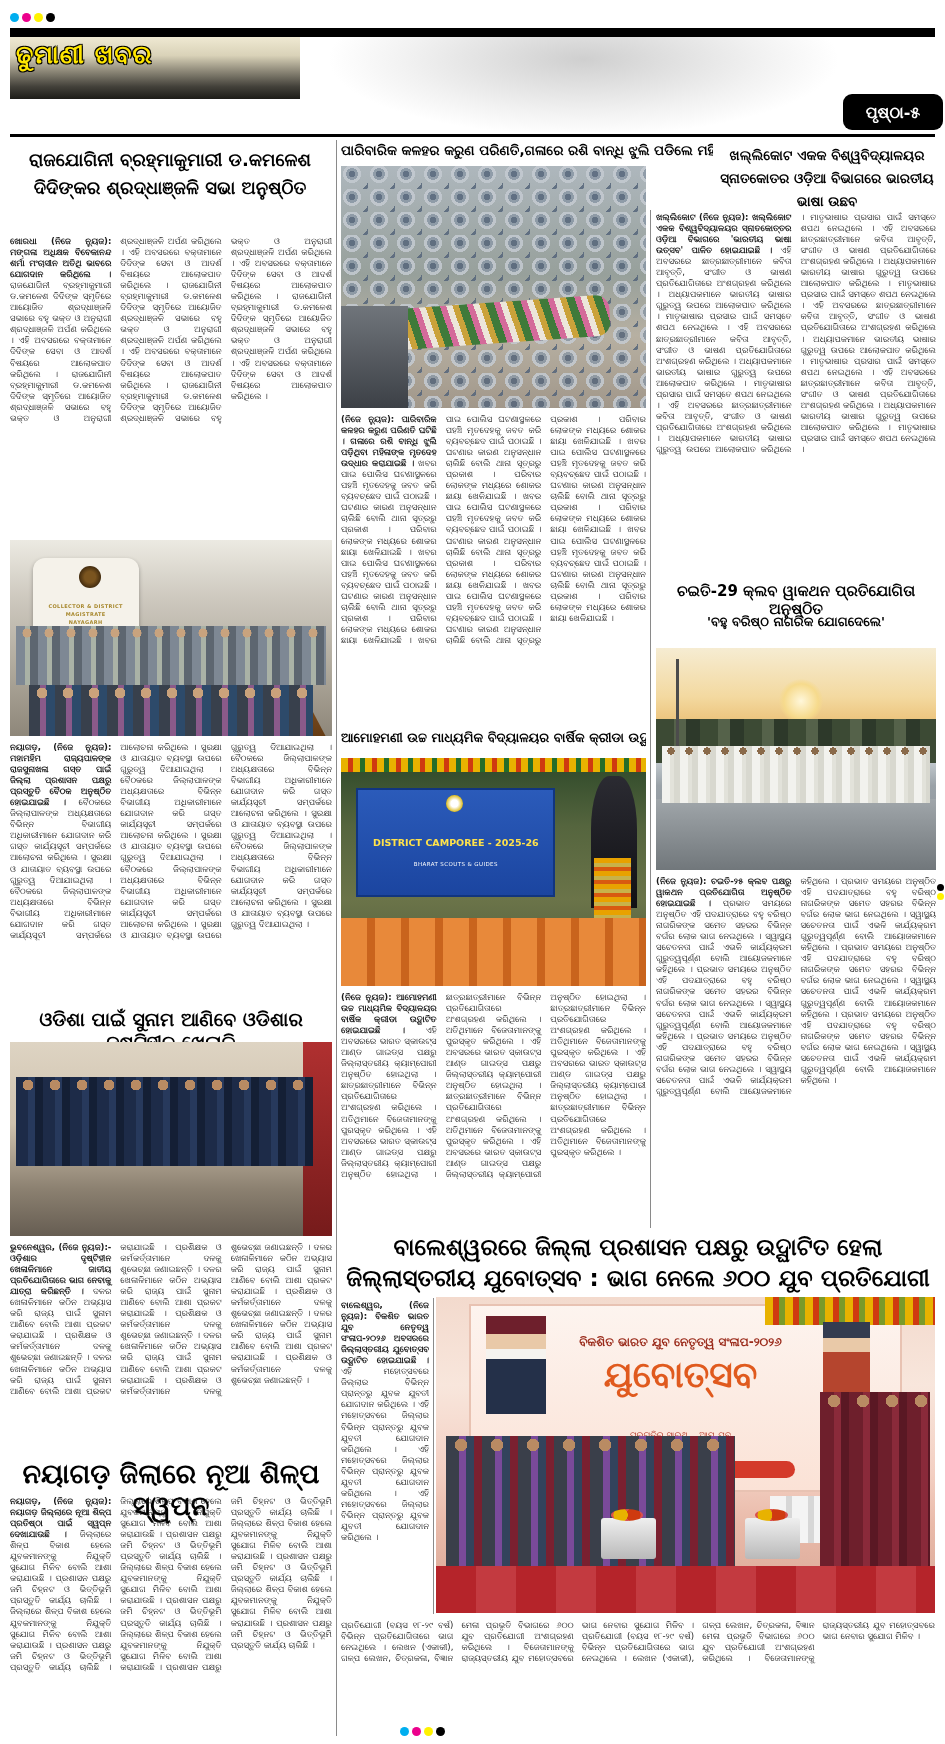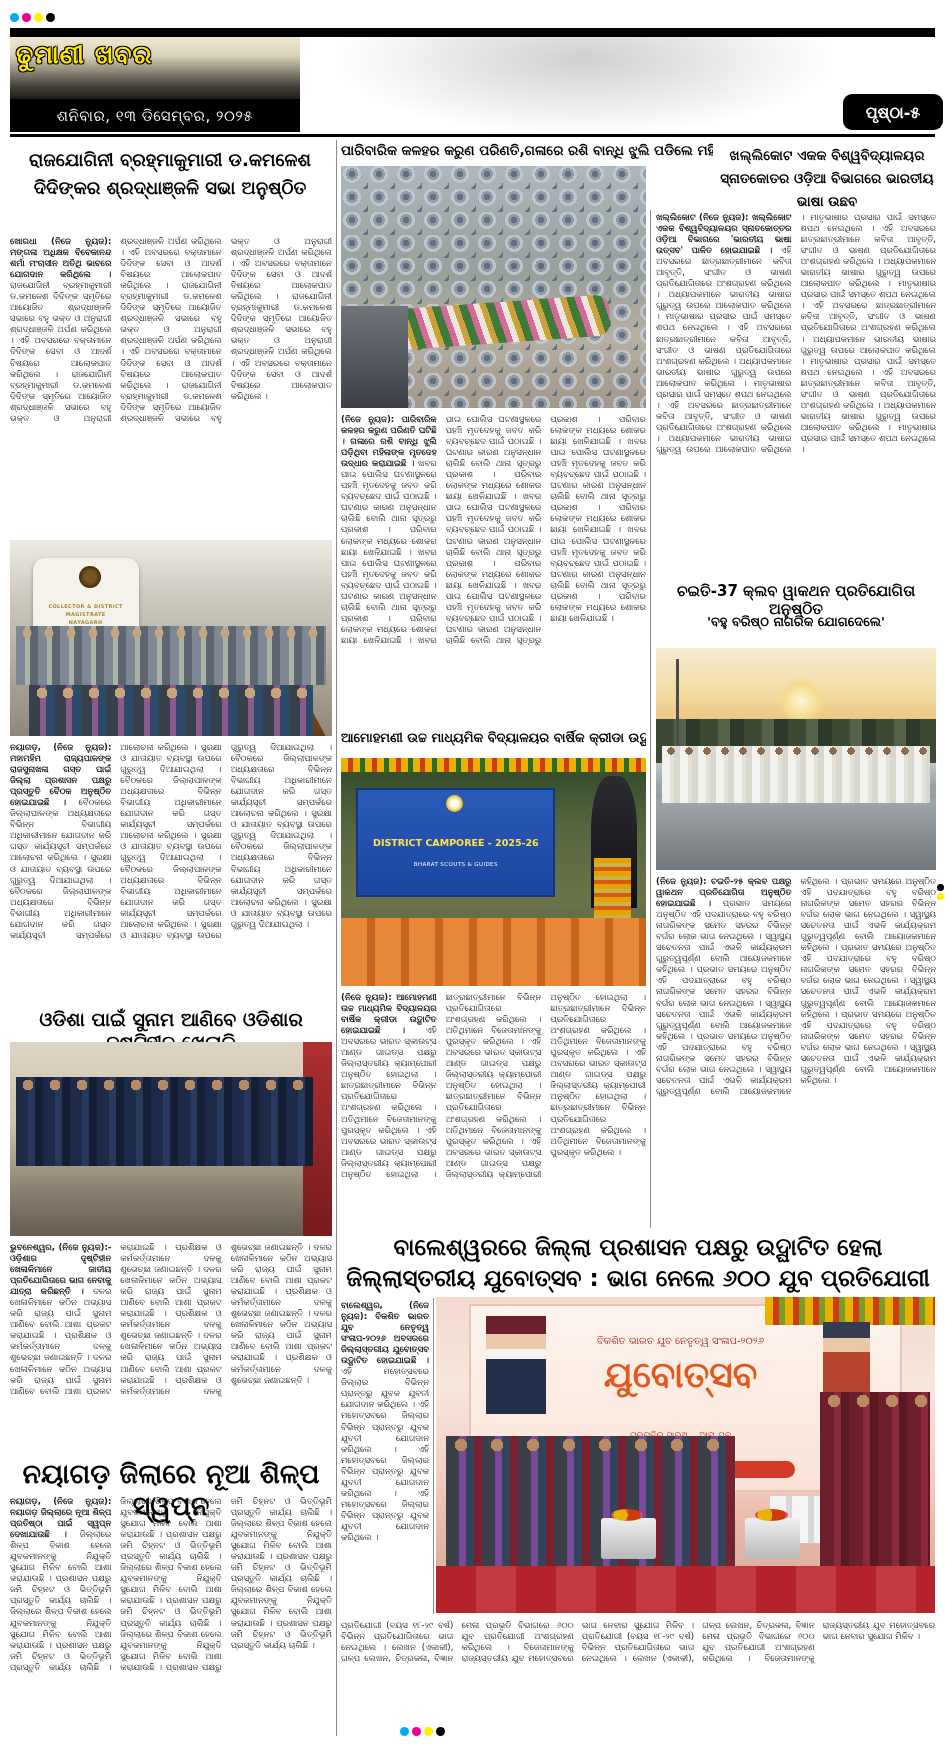--- a/index.html
+++ b/index.html
@@ -87,21 +87,21 @@
   
   .ph-yuv{background:linear-gradient(180deg,#f3dacd 0,#f8e6dc 28%,#f3cfc2 56%,#e9baa9 72%,#d8a695 100%);}
   .yv-backdrop{position:absolute;left:7%;top:3%;width:86%;height:58%;
      background:linear-gradient(180deg,#fdf4ef,#fbe2d6);box-shadow:0 0 0 2px #e8c2b2;}
   .yv-flor{position:absolute;right:0;top:0;width:34%;height:9%;
      background:repeating-linear-gradient(90deg,#e8b200 0 8px,#cf3a10 8px 14px,#7a9a2a 14px 20px);}
   .yv-modi{position:absolute;left:10%;top:6%;width:12%;height:31%;
      background:linear-gradient(180deg,#6e1f2c 0 18%,#e9c9a8 18% 34%,#f5f3ef 34% 44%,#243049 44% 100%);}
   .yv-cm{position:absolute;right:13%;top:8%;width:9.5%;height:25%;
      background:linear-gradient(180deg,#343c50 0 20%,#e9c9a8 20% 38%,#b5452e 38% 100%);}
-  .yv-line1{position:absolute;left:24%;top:12%;width:50%;text-align:center;font-size:10px;color:#9a2a1a;font-weight:normal;}
+  .yv-line1{position:absolute;left:24%;top:12%;width:50%;text-align:center;font-size:12px;color:#9a2a1a;font-weight:bold;}
   .yv-title{position:absolute;left:22%;top:18%;width:54%;text-align:center;font-size:36px;font-weight:900;color:#e05a1e;}
   .yv-tag{position:absolute;left:24%;top:42%;width:50%;text-align:center;font-size:9px;color:#b03020;}
   .yv-ribbon{position:absolute;left:28%;top:52%;width:44%;height:17px;border-radius:10px;background:#d43a2a;
      color:#fff;font-size:8.5px;display:flex;align-items:center;justify-content:center;}
   .yv-chairs{position:absolute;right:17%;bottom:22%;width:16%;height:15%;
      background:repeating-linear-gradient(90deg,#f4f4f4 0 16px,#d7d7d7 16px 22px);}
   .yv-carpet{position:absolute;left:0;bottom:0;width:100%;height:15%;
      background:repeating-linear-gradient(90deg,#b5242a 0 40px,#c33a40 40px 80px);}
   .yv-table{position:absolute;bottom:17%;width:11%;height:13%;border-radius:3px;
      background:linear-gradient(180deg,#efefef,#b9b9b9);}
@@ -129,21 +129,20 @@
   </div>
   <div class="abs" style="right:1px;top:884px;">
     <i class="dotK" style="display:block;width:7px;height:7px;border-radius:50%;background:#000;margin-bottom:2px;"></i>
     <i class="dotY" style="display:block;width:7px;height:7px;border-radius:50%;background:#fff200;"></i>
   </div>
 
   <div class="abs masthead">
     <div class="abs mast-bar"></div>
     <div class="abs mast-photo"></div>
     <div class="abs mast-logo">ଢୁମାଣୀ ଖବର</div>
-    <div class="abs mast-date">ଶନିବାର, ୧୩ ଡିସେମ୍ବର, ୨୦୨୫</div>
     <div class="abs page-badge">ପୃଷ୍ଠା-୫</div>
   </div>
   <div class="abs mast-rule"></div>
 
   <div class="abs vrule" style="left:336px;top:140px;height:1596px;"></div>
   <div class="abs vrule" style="left:650px;top:210px;height:1018px;"></div>
   <div class="abs vrule" style="left:433px;top:1298px;height:316px;"></div>
 
   <div class="abs hl" style="left:10px;top:146px;width:320px;height:82px;font-size:18px;line-height:1.55;">ରାଜଯୋଗିନୀ ବ୍ରହ୍ମାକୁମାରୀ ଡ.କମଳେଶ ଦିଦିଙ୍କର ଶ୍ରଦ୍ଧାଞ୍ଜଳି ସଭା ଅନୁଷ୍ଠିତ</div>
   <div class="abs body-txt c3" style="left:10px;top:236px;width:322px;height:218px;">
@@ -245,21 +244,21 @@
   <div class="abs body-txt c5" style="left:341px;top:1620px;width:594px;height:114px;">
     <span>ପ୍ରତିଯୋଗୀ (ବୟସ ୧୮-୨୯ ବର୍ଷ) ବିଭିନ୍ନ ପ୍ରତିଯୋଗିତାରେ ଭାଗ ନେଇଥିଲେ । ଲେଖନ (ଏକାକୀ), ଗଳ୍ପ ଲେଖନ, ଚିତ୍ରକଳା, ବିଜ୍ଞାନ ମେଳା ପ୍ରଭୃତି ବିଭାଗରେ ୬୦୦ ଯୁବ ପ୍ରତିଯୋଗୀ ଅଂଶଗ୍ରହଣ କରିଥିଲେ । ବିଜେତାମାନଙ୍କୁ ରାଜ୍ୟସ୍ତରୀୟ ଯୁବ ମହୋତ୍ସବରେ ଭାଗ ନେବାର ସୁଯୋଗ ମିଳିବ । ପ୍ରତିଯୋଗୀ (ବୟସ ୧୮-୨୯ ବର୍ଷ) ବିଭିନ୍ନ ପ୍ରତିଯୋଗିତାରେ ଭାଗ ନେଇଥିଲେ । ଲେଖନ (ଏକାକୀ), ଗଳ୍ପ ଲେଖନ, ଚିତ୍ରକଳା, ବିଜ୍ଞାନ ମେଳା ପ୍ରଭୃତି ବିଭାଗରେ ୬୦୦ ଯୁବ ପ୍ରତିଯୋଗୀ ଅଂଶଗ୍ରହଣ କରିଥିଲେ । ବିଜେତାମାନଙ୍କୁ ରାଜ୍ୟସ୍ତରୀୟ ଯୁବ ମହୋତ୍ସବରେ ଭାଗ ନେବାର ସୁଯୋଗ ମିଳିବ । </span>
   </div>
 
   <div class="abs hl" style="left:716px;top:144px;width:222px;height:62px;font-size:13.5px;line-height:1.7;">ଖଲ୍ଲିକୋଟ ଏକକ ବିଶ୍ୱବିଦ୍ୟାଳୟର ସ୍ନାତକୋତର ଓଡ଼ିଆ ବିଭାଗରେ ଭାରତୀୟ ଭାଷା ଉଛବ</div>
   <div class="abs body-txt c2" style="left:656px;top:212px;width:280px;height:364px;">
     <span class="lead">ଖଲ୍ଲିକୋଟ (ନିଜେ ନ୍ୟୁଜ): ଖଲ୍ଲିକୋଟ ଏକକ ବିଶ୍ୱବିଦ୍ୟାଳୟର ସ୍ନାତକୋତ୍ତର ଓଡ଼ିଆ ବିଭାଗରେ 'ଭାରତୀୟ ଭାଷା ଉତ୍ସବ' ପାଳିତ ହୋଇଯାଇଛି ।</span>
     <span>ଏହି ଅବସରରେ ଛାତ୍ରଛାତ୍ରୀମାନେ କବିତା ଆବୃତ୍ତି, ସଂଗୀତ ଓ ଭାଷଣ ପ୍ରତିଯୋଗିତାରେ ଅଂଶଗ୍ରହଣ କରିଥିଲେ । ଅଧ୍ୟାପକମାନେ ଭାରତୀୟ ଭାଷାର ଗୁରୁତ୍ୱ ଉପରେ ଆଲୋକପାତ କରିଥିଲେ । ମାତୃଭାଷାର ପ୍ରସାର ପାଇଁ ସମସ୍ତେ ଶପଥ ନେଇଥିଲେ । ଏହି ଅବସରରେ ଛାତ୍ରଛାତ୍ରୀମାନେ କବିତା ଆବୃତ୍ତି, ସଂଗୀତ ଓ ଭାଷଣ ପ୍ରତିଯୋଗିତାରେ ଅଂଶଗ୍ରହଣ କରିଥିଲେ । ଅଧ୍ୟାପକମାନେ ଭାରତୀୟ ଭାଷାର ଗୁରୁତ୍ୱ ଉପରେ ଆଲୋକପାତ କରିଥିଲେ । ମାତୃଭାଷାର ପ୍ରସାର ପାଇଁ ସମସ୍ତେ ଶପଥ ନେଇଥିଲେ । ଏହି ଅବସରରେ ଛାତ୍ରଛାତ୍ରୀମାନେ କବିତା ଆବୃତ୍ତି, ସଂଗୀତ ଓ ଭାଷଣ ପ୍ରତିଯୋଗିତାରେ ଅଂଶଗ୍ରହଣ କରିଥିଲେ । ଅଧ୍ୟାପକମାନେ ଭାରତୀୟ ଭାଷାର ଗୁରୁତ୍ୱ ଉପରେ ଆଲୋକପାତ କରିଥିଲେ । ମାତୃଭାଷାର ପ୍ରସାର ପାଇଁ ସମସ୍ତେ ଶପଥ ନେଇଥିଲେ । ଏହି ଅବସରରେ ଛାତ୍ରଛାତ୍ରୀମାନେ କବିତା ଆବୃତ୍ତି, ସଂଗୀତ ଓ ଭାଷଣ ପ୍ରତିଯୋଗିତାରେ ଅଂଶଗ୍ରହଣ କରିଥିଲେ । ଅଧ୍ୟାପକମାନେ ଭାରତୀୟ ଭାଷାର ଗୁରୁତ୍ୱ ଉପରେ ଆଲୋକପାତ କରିଥିଲେ । ମାତୃଭାଷାର ପ୍ରସାର ପାଇଁ ସମସ୍ତେ ଶପଥ ନେଇଥିଲେ । ଏହି ଅବସରରେ ଛାତ୍ରଛାତ୍ରୀମାନେ କବିତା ଆବୃତ୍ତି, ସଂଗୀତ ଓ ଭାଷଣ ପ୍ରତିଯୋଗିତାରେ ଅଂଶଗ୍ରହଣ କରିଥିଲେ । ଅଧ୍ୟାପକମାନେ ଭାରତୀୟ ଭାଷାର ଗୁରୁତ୍ୱ ଉପରେ ଆଲୋକପାତ କରିଥିଲେ । ମାତୃଭାଷାର ପ୍ରସାର ପାଇଁ ସମସ୍ତେ ଶପଥ ନେଇଥିଲେ । ଏହି ଅବସରରେ ଛାତ୍ରଛାତ୍ରୀମାନେ କବିତା ଆବୃତ୍ତି, ସଂଗୀତ ଓ ଭାଷଣ ପ୍ରତିଯୋଗିତାରେ ଅଂଶଗ୍ରହଣ କରିଥିଲେ । ଅଧ୍ୟାପକମାନେ ଭାରତୀୟ ଭାଷାର ଗୁରୁତ୍ୱ ଉପରେ ଆଲୋକପାତ କରିଥିଲେ । ମାତୃଭାଷାର ପ୍ରସାର ପାଇଁ ସମସ୍ତେ ଶପଥ ନେଇଥିଲେ । </span>
   </div>
 
-  <div class="abs hl" style="left:656px;top:582px;width:280px;height:28px;font-size:15px;">ଚଇତି-37 କ୍ଲବ ୱାକଥନ ପ୍ରତିଯୋଗିତା ଅନୁଷ୍ଠିତ</div>
+  <div class="abs hl" style="left:656px;top:582px;width:280px;height:28px;font-size:15px;">ଚଇତି-29 କ୍ଲବ ୱାକଥନ ପ୍ରତିଯୋଗିତା ଅନୁଷ୍ଠିତ</div>
   <div class="abs hl" style="left:656px;top:614px;width:280px;height:26px;font-size:13px;">'ବହୁ ବରିଷ୍ଠ ନାଗରିକ ଯୋଗଦେଲେ'</div>
   <div class="abs photo ph-walk" style="left:656px;top:648px;width:280px;height:222px;">
     <div class="wk-sun"></div>
     <div class="wk-trees"></div>
     <div class="wk-road"></div>
     <div class="wk-pole"></div>
     <div class="pstrip" style="left:2%;top:44%;width:96%;height:26%;background-image:radial-gradient(circle 4px at 9px 5px,#8a6a4a 90%,transparent 91%),repeating-linear-gradient(90deg,#f2f2ee 0 8px,#e2e2da 8px 12px,#d8d8cf 12px 18px);background-size:18px 100%;"></div>
   </div>
   <div class="abs body-txt c2" style="left:656px;top:876px;width:280px;height:350px;">
     <span class="lead">(ନିଜେ ନ୍ୟୁଜ): ଚଇତି-୨୫ କ୍ଲବ ପକ୍ଷରୁ ୱାକଥନ ପ୍ରତିଯୋଗିତା ଅନୁଷ୍ଠିତ ହୋଇଯାଇଛି ।</span>

